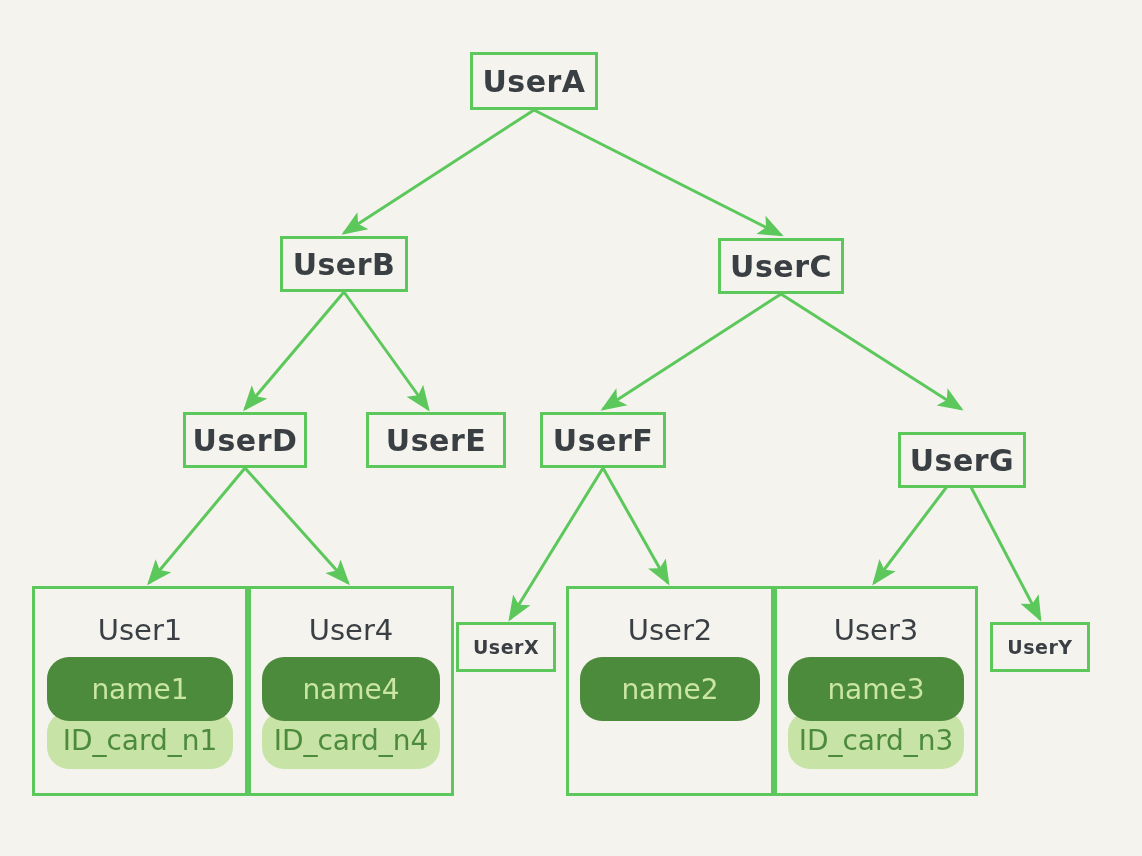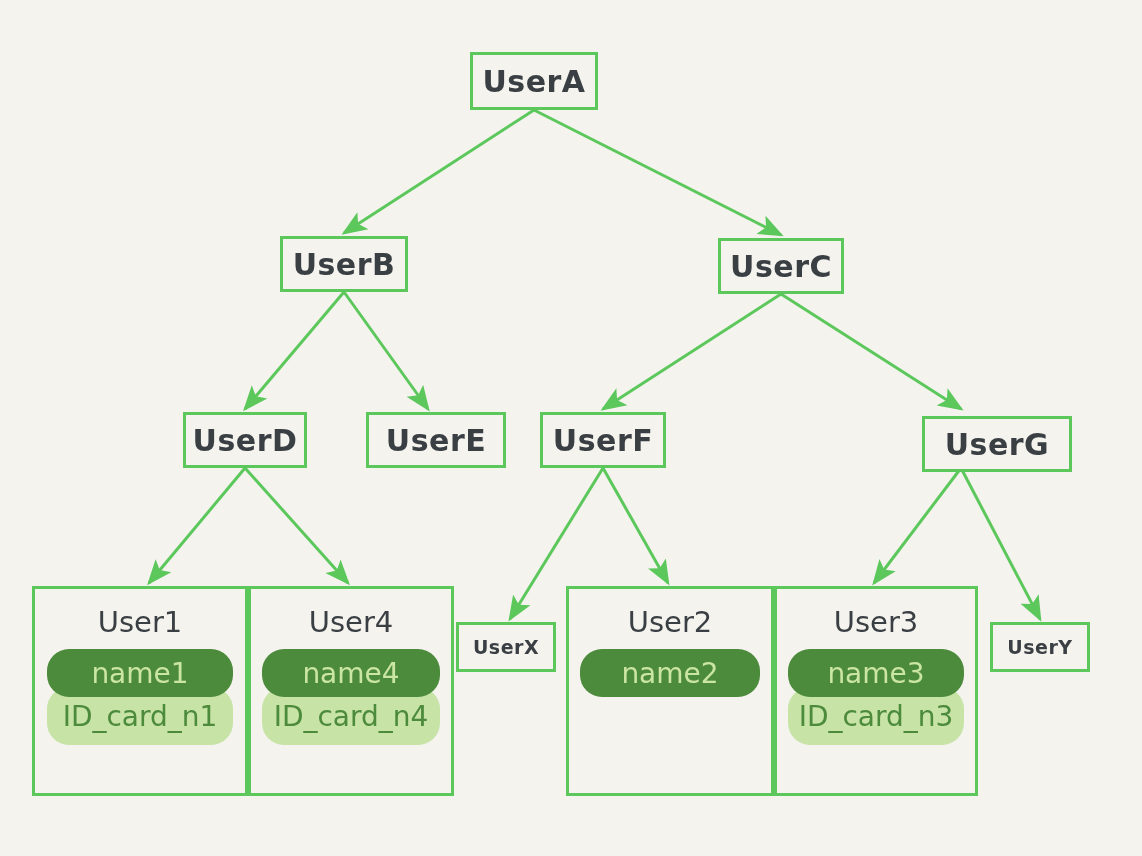--- a/index.html
+++ b/index.html
@@ -41,38 +41,38 @@
   .node.small .node-label { font-size: 19px; }
 
   .leaf {
     position: absolute;
     box-sizing: border-box;
     border: 3px solid #5cc85c;
     background: #f4f3ee;
     display: flex;
     flex-direction: column;
     align-items: center;
-    padding-top: 16px;
+    padding-top: 24px;
   }
   .leaf-title {
     color: #3a3f44;
     font-size: 29px;
     white-space: nowrap;
     margin-bottom: 10px;
   }
   .badge-wrap {
     width: 100%;
     display: flex;
     flex-direction: column;
     align-items: center;
   }
   .badge-name {
     box-sizing: border-box;
     width: 89%;
-    height: 48px;
+    height: 64px;
     background: #4c8a3c;
     border-radius: 22px;
     color: #cbe5a2;
     font-size: 28px;
     display: flex;
     align-items: center;
     justify-content: center;
     white-space: nowrap;
     position: relative;
     z-index: 2;
@@ -133,21 +133,21 @@
       </div>
       <div class="node" style="left: 183px; top: 412px; width: 124px; height: 56px;">
         <span class="node-label">UserD</span>
       </div>
       <div class="node" style="left: 366px; top: 412px; width: 140px; height: 56px;">
         <span class="node-label">UserE</span>
       </div>
       <div class="node" style="left: 540px; top: 412px; width: 126px; height: 56px;">
         <span class="node-label">UserF</span>
       </div>
-      <div class="node" style="left: 898px; top: 416px; width: 150px; height: 56px; margin-left: 24px;">
+      <div class="node" style="left: 898px; top: 432px; width: 128px; height: 56px;">
         <span class="node-label">UserG</span>
       </div>
       <div class="node small" style="left: 456px; top: 622px; width: 100px; height: 50px;">
         <span class="node-label">UserX</span>
       </div>
       <div class="node small" style="left: 990px; top: 622px; width: 100px; height: 50px;">
         <span class="node-label">UserY</span>
       </div>
     </div>
   <div id="leaf-layer">

